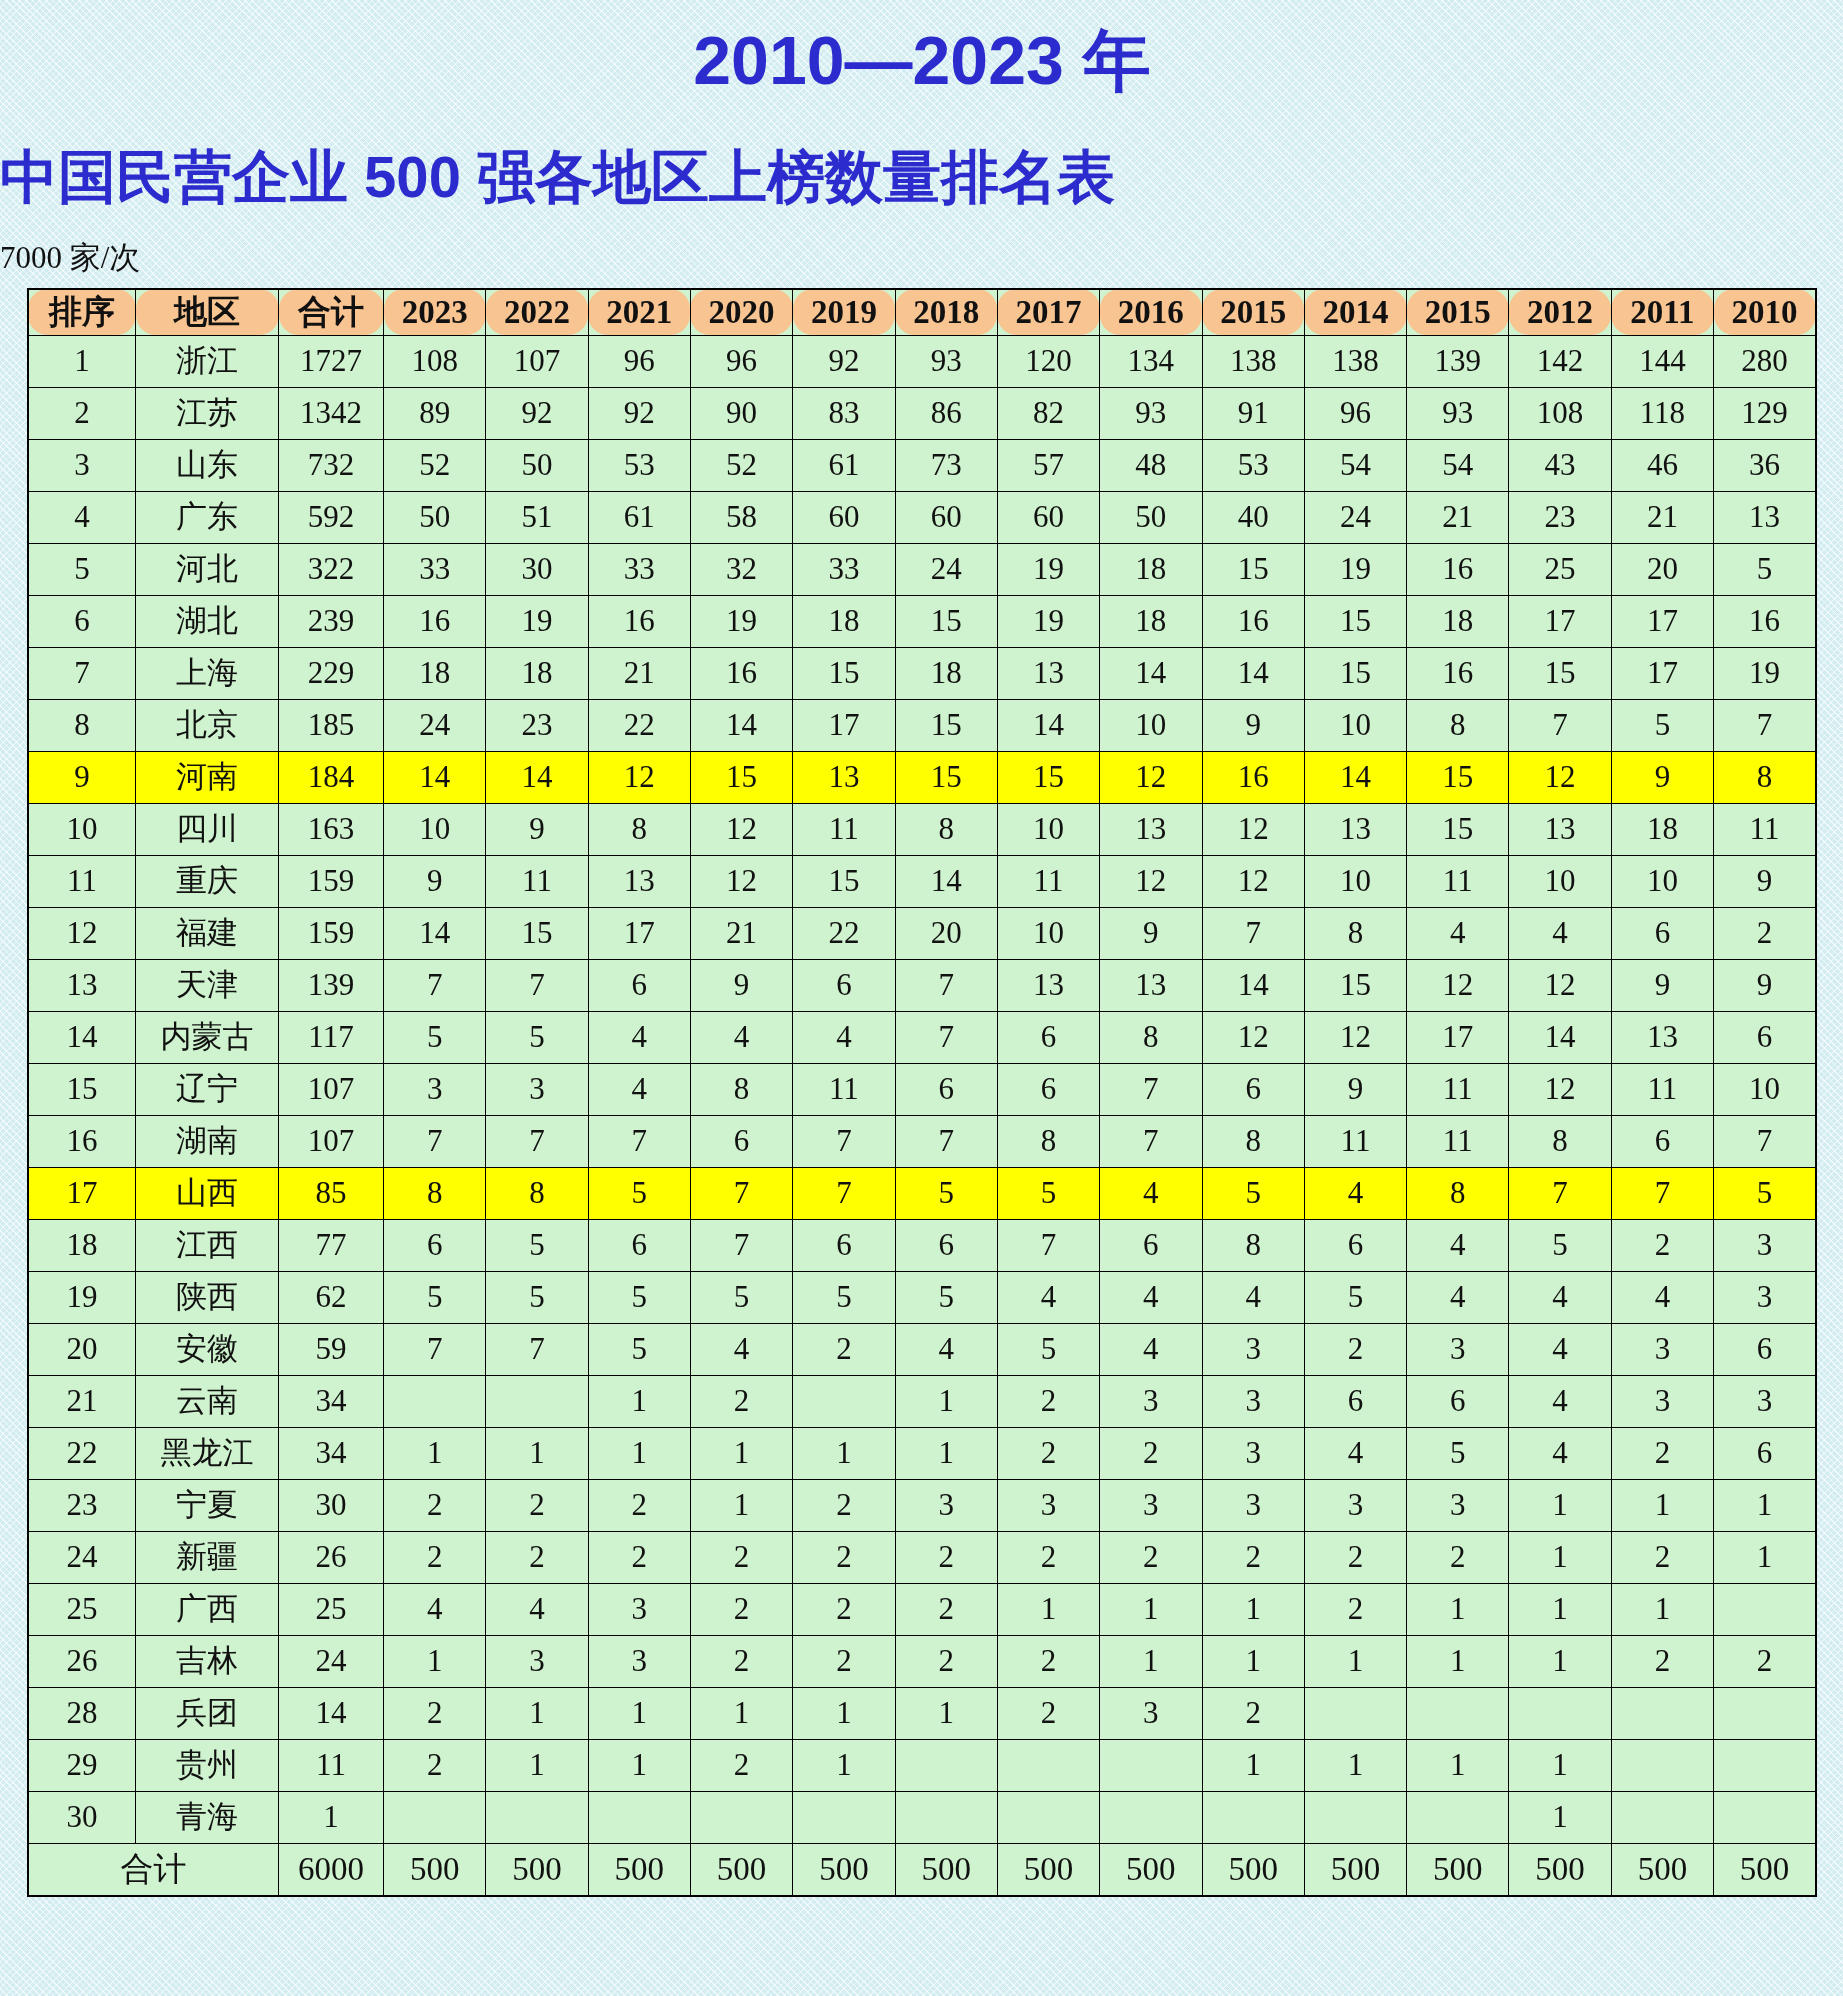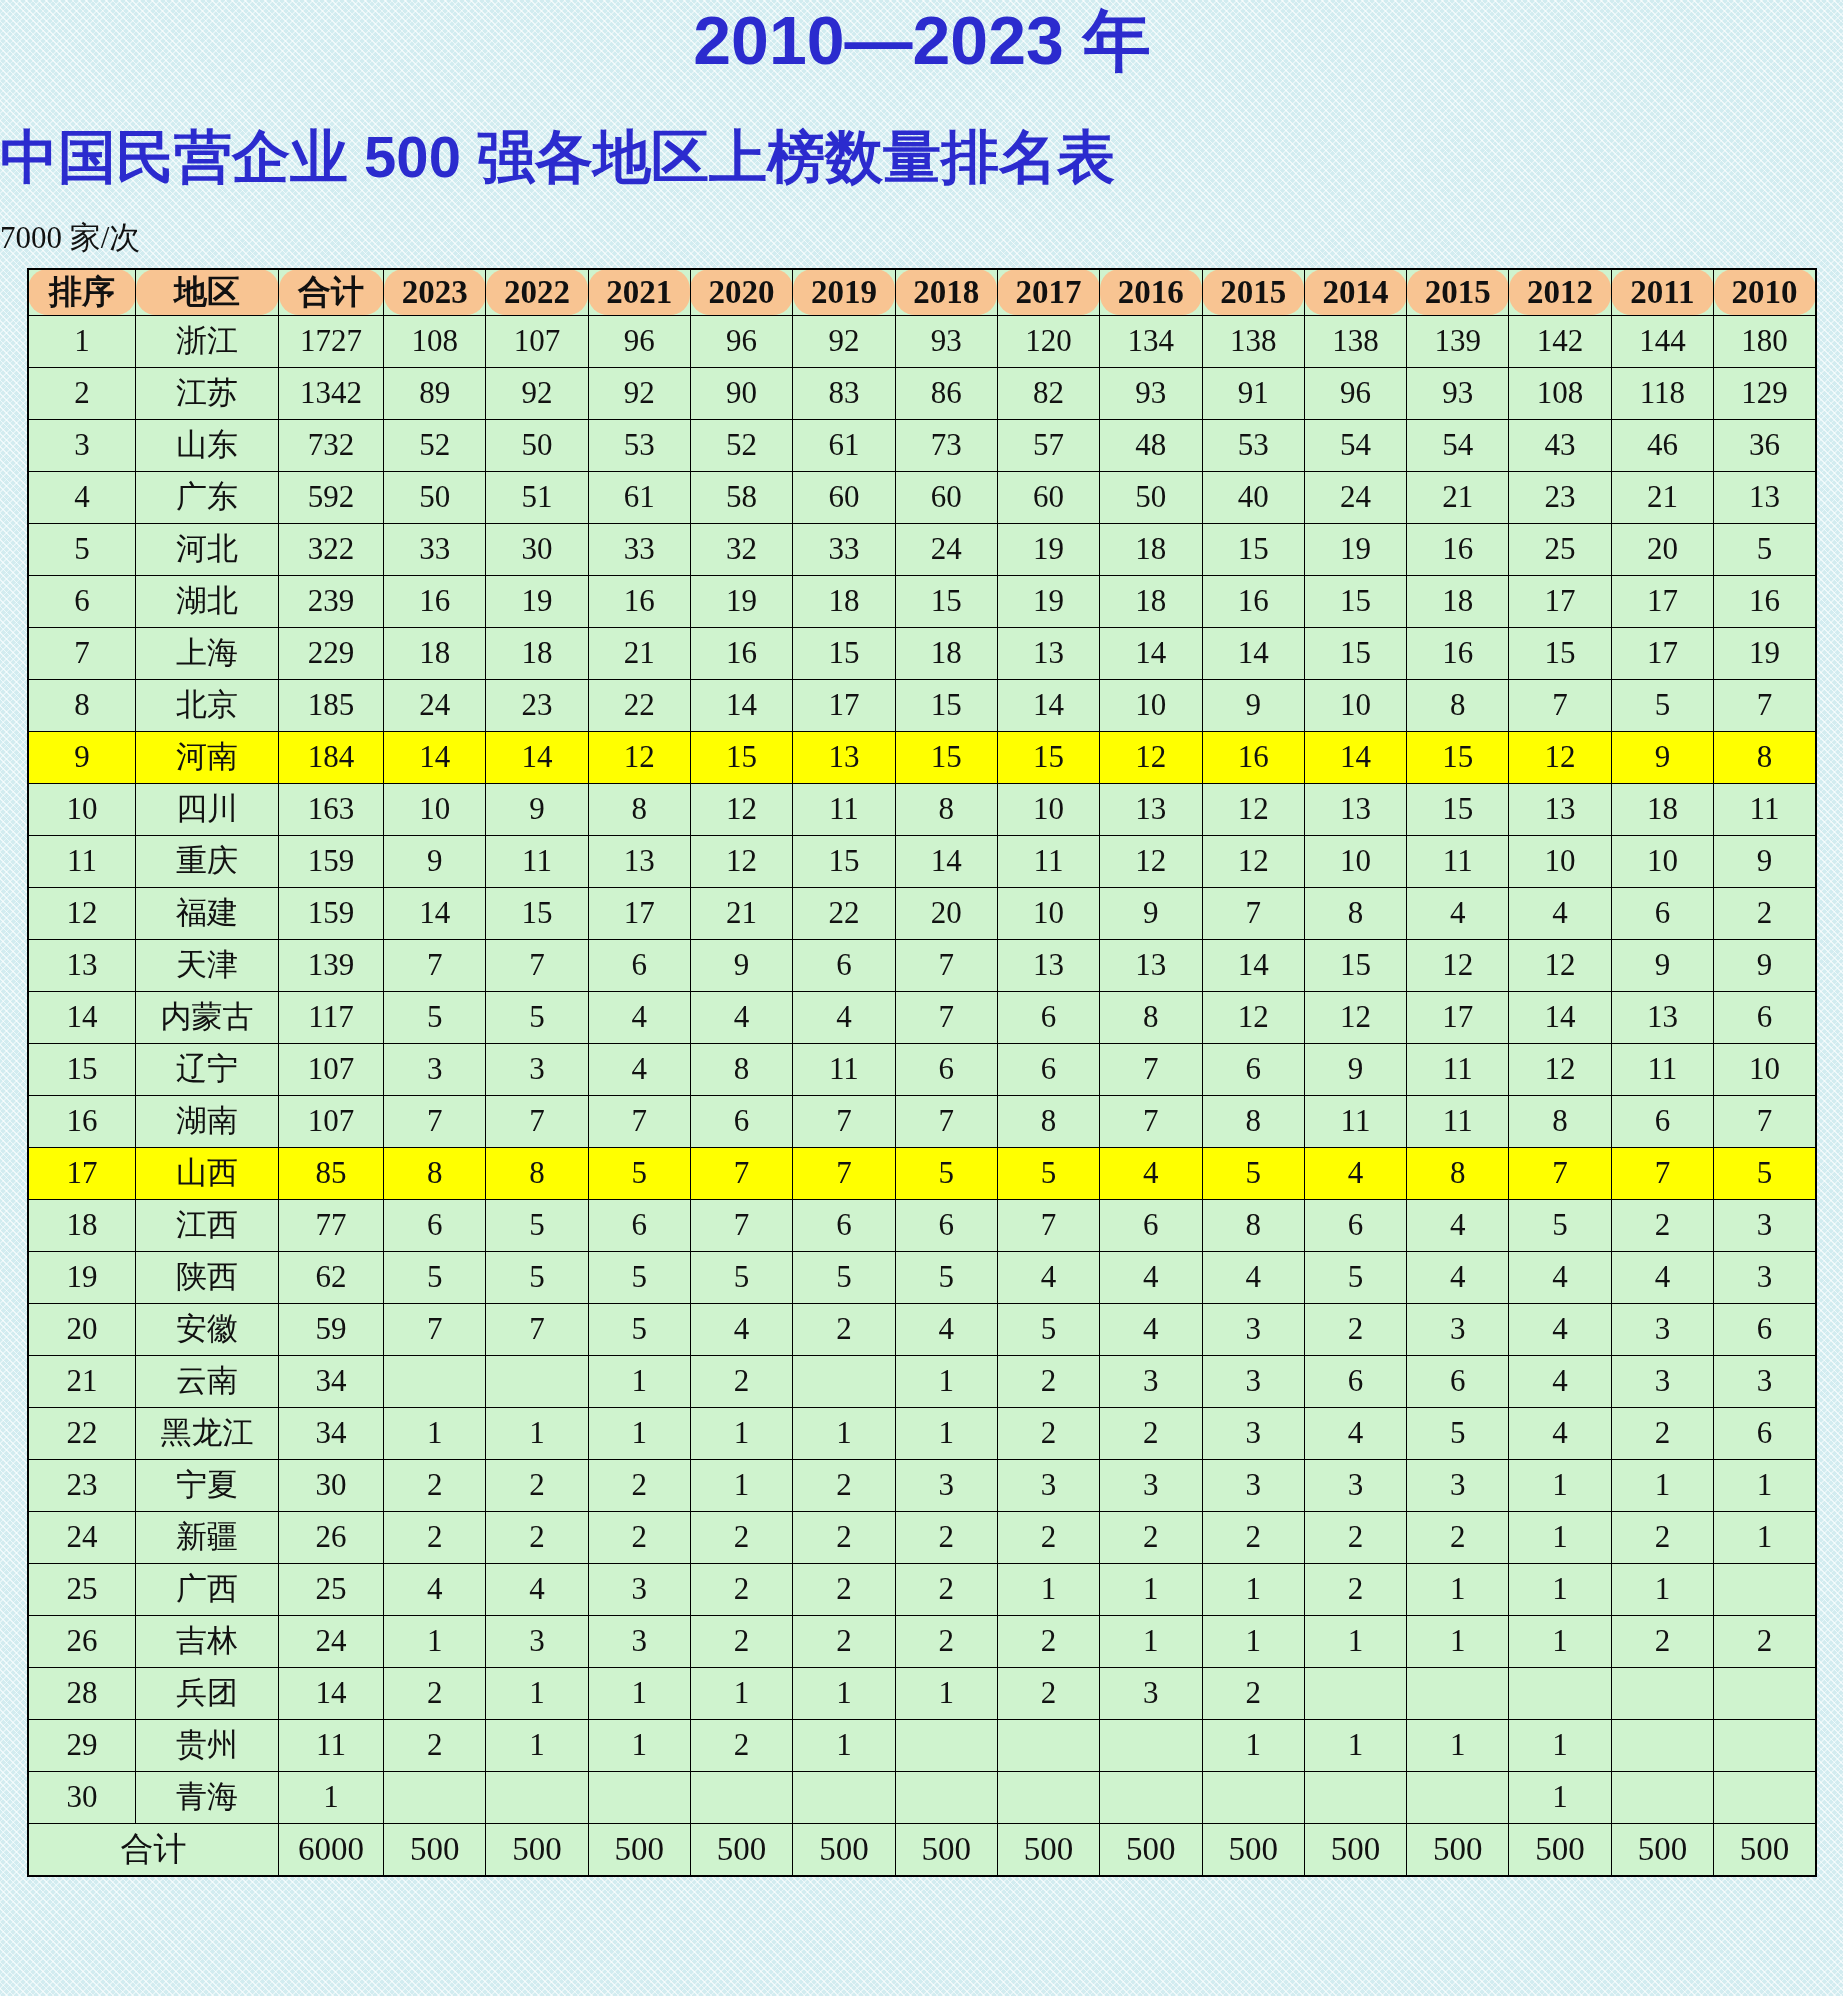--- a/index.html
+++ b/index.html
@@ -13,20 +13,21 @@
     font-family: "Liberation Serif", "DejaVu Serif", serif;
     background-color: var(--page-bg, #D2ECF0);
     background-image:
       repeating-linear-gradient(45deg, rgba(255,255,255,.65) 0px, rgba(255,255,255,.65) 1.2px, rgba(255,255,255,0) 1.2px, rgba(255,255,255,0) 4.7px),
       repeating-linear-gradient(135deg, rgba(255,255,255,.45) 0px, rgba(255,255,255,.45) 1.2px, rgba(255,255,255,0) 1.2px, rgba(255,255,255,0) 4.7px);
   }
   .page {
     width: 1844px;
     height: 1996px;
     box-sizing: border-box;
+    padding-top: 20px;
   }
   .title1 {
     text-align: center;
     color: var(--title-blue, #2B2BCE);
     font-family: "Liberation Sans", "DejaVu Sans", sans-serif;
     font-weight: bold;
     font-size: 68px;
     line-height: 1.2;
   }
   .title2 {
@@ -121,21 +122,21 @@
           <td>96</td>
           <td>92</td>
           <td>93</td>
           <td>120</td>
           <td>134</td>
           <td>138</td>
           <td>138</td>
           <td>139</td>
           <td>142</td>
           <td>144</td>
-          <td>180</td>
+          <td>280</td>
         </tr>
         <tr>
           <td>2</td>
           <td>江苏</td>
           <td>1342</td>
           <td>89</td>
           <td>92</td>
           <td>92</td>
           <td>90</td>
           <td>83</td>

